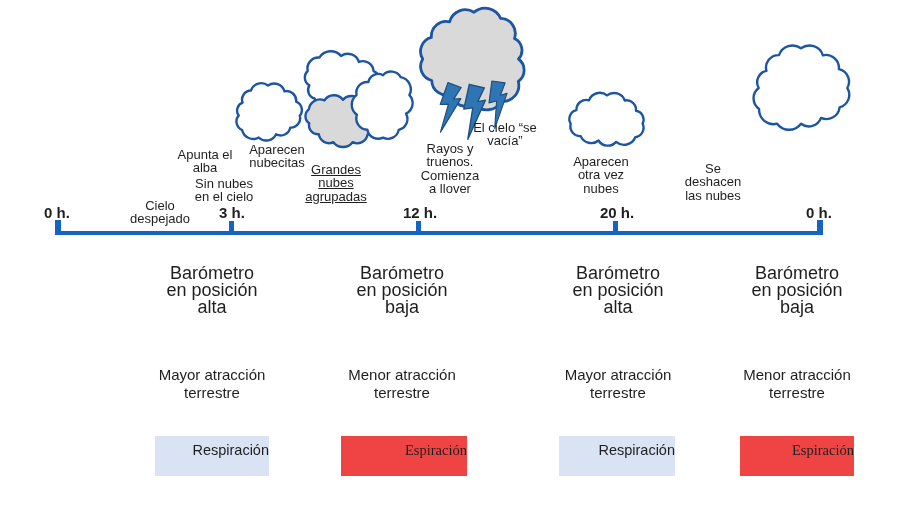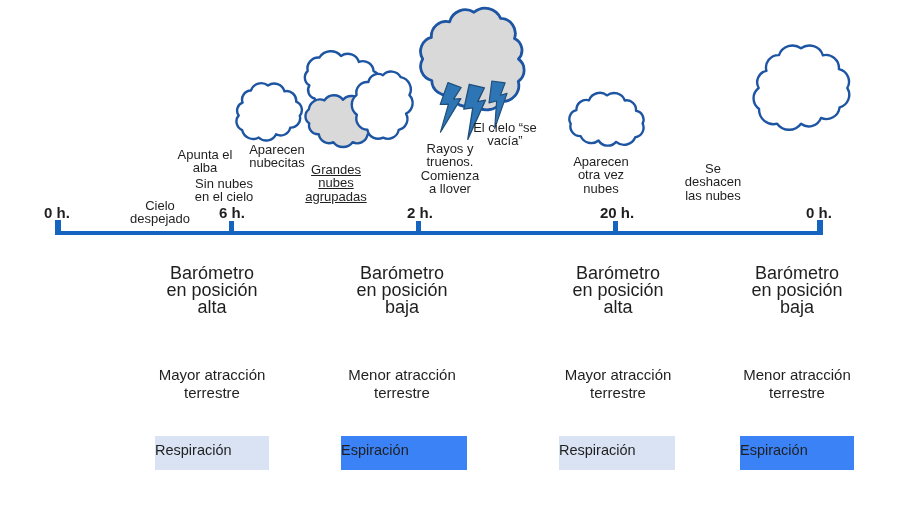--- a/index.html
+++ b/index.html
@@ -8,23 +8,23 @@
     font-family:"Liberation Sans",sans-serif;color:#1f1f1f;overflow:hidden;
   }
   #clouds{position:absolute;left:0;top:0;}
   .slabel{position:absolute;text-align:center;font-size:13px;line-height:13.3px;white-space:pre-line;}
   .tlabel{position:absolute;width:44px;text-align:center;font-size:15px;font-weight:700;white-space:nowrap;}
   .axis-line{position:absolute;left:57px;top:231px;width:765px;height:4px;background:#1565c0;}
   .tick{position:absolute;top:221px;width:5px;height:11px;background:#1565c0;}
   .endbar{position:absolute;top:220px;width:6px;height:15px;background:#1565c0;}
   .baro{position:absolute;width:120px;text-align:center;font-size:18px;line-height:17px;white-space:pre-line;}
   .attr{position:absolute;width:164px;text-align:center;font-size:15px;line-height:17.5px;white-space:pre-line;}
-  .breath{position:absolute;height:34px;text-align:left;font-size:14.5px;line-height:28px;}
+  .breath{position:absolute;height:40px;text-align:right;font-size:14.5px;line-height:28px;}
   .inhale{background:#dae3f3;}
-  .exhale{background:#3b82f6;}
+  .exhale{background:#ef4444;font-family:Liberation Serif, serif;}
 </style>
 </head>
 <body>
 
 <div class="canvas">
 
   <svg id="clouds" width="900" height="250" viewBox="0 0 900 250">
       <path d="M268.0 85.5 A10.8 10.8 0 0 1 284.5 91.3 A9.7 9.7 0 0 1 296.2 101.6 A9.0 9.0 0 0 1 299.8 115.7 A9.4 9.4 0 0 1 290.3 127.6 A9.7 9.7 0 0 1 276.1 134.2 A10.9 10.9 0 0 1 258.7 137.5 A11.3 11.3 0 0 1 242.1 130.1 A9.4 9.4 0 0 1 238.7 115.4 A8.3 8.3 0 0 1 242.6 102.7 A9.1 9.1 0 0 1 250.9 90.5 A11.0 11.0 0 0 1 268.0 85.5 Z" fill="#ffffff" stroke="#1d55a3" stroke-width="2.4" stroke-linejoin="round"></path>
       <path d="M341.0 55.9 A11.7 11.7 0 0 1 358.9 61.9 A10.8 10.8 0 0 1 373.6 71.2 A9.3 9.3 0 0 1 377.5 85.8 A10.1 10.1 0 0 1 367.5 98.6 A11.4 11.4 0 0 1 351.3 107.4 A13.2 13.2 0 0 1 330.1 108.8 A11.5 11.5 0 0 1 314.7 98.5 A8.8 8.8 0 0 1 309.4 85.3 A8.9 8.9 0 0 1 307.7 71.0 A11.0 11.0 0 0 1 319.3 57.6 A13.5 13.5 0 0 1 341.0 55.9 Z" fill="#ffffff" stroke="#1d55a3" stroke-width="2.4" stroke-linejoin="round"></path>
       <path d="M343.0 99.7 A11.1 11.1 0 0 1 360.8 101.3 A11.1 11.1 0 0 1 376.7 109.6 A8.6 8.6 0 0 1 377.7 123.4 A9.3 9.3 0 0 1 367.6 134.4 A10.5 10.5 0 0 1 352.6 142.2 A11.9 11.9 0 0 1 333.4 142.2 A10.3 10.3 0 0 1 318.8 134.2 A9.0 9.0 0 0 1 309.2 123.3 A8.6 8.6 0 0 1 308.8 109.4 A11.2 11.2 0 0 1 324.4 100.4 A11.5 11.5 0 0 1 343.0 99.7 Z" fill="#d9d9d9" stroke="#1d55a3" stroke-width="2.4" stroke-linejoin="round"></path>
@@ -38,22 +38,22 @@
     </svg>
 
   <div class="axis-line"></div>
   <div class="endbar" style="left:55px;"></div>
   <div class="endbar" style="left:817px;"></div>
   <div class="tick" style="left:229px;"></div>
   <div class="tick" style="left:416px;"></div>
   <div class="tick" style="left:613px;"></div>
 
   <div class="tlabel" style="left:35px;top:204px;">0 h.</div>
-  <div class="tlabel" style="left:210px;top:204px;">6 h.</div>
-  <div class="tlabel" style="left:398px;top:204px;">2 h.</div>
+  <div class="tlabel" style="left:210px;top:204px;">3 h.</div>
+  <div class="tlabel" style="left:398px;top:204px;">12 h.</div>
   <div class="tlabel" style="left:595px;top:204px;">20 h.</div>
   <div class="tlabel" style="left:797px;top:204px;">0 h.</div>
 
   <div class="slabel" style="left:120px;top:177px;width:80px;margin-top:22px;">Cielo
 despejado</div>
   <div class="slabel" style="left:165px;top:148px;width:80px;">Apunta el
 alba</div>
   <div class="slabel" style="left:184px;top:177px;width:80px;">Sin nubes
 en el cielo</div>
   <div class="slabel" style="left:237px;top:143px;width:80px;">Aparecen

